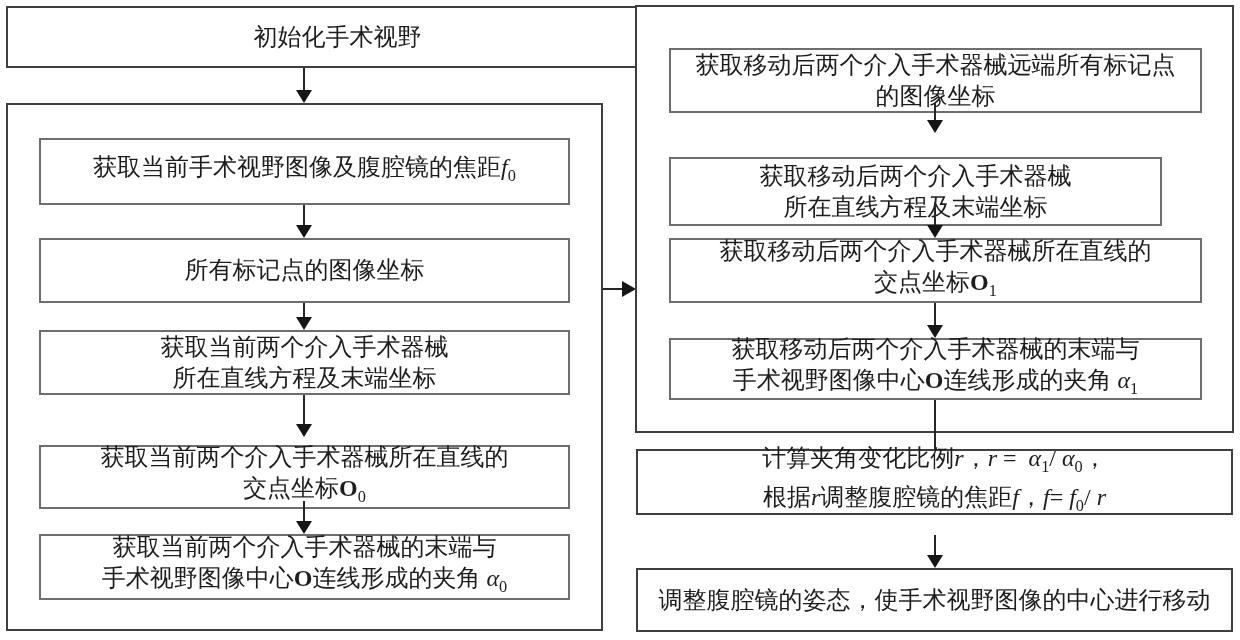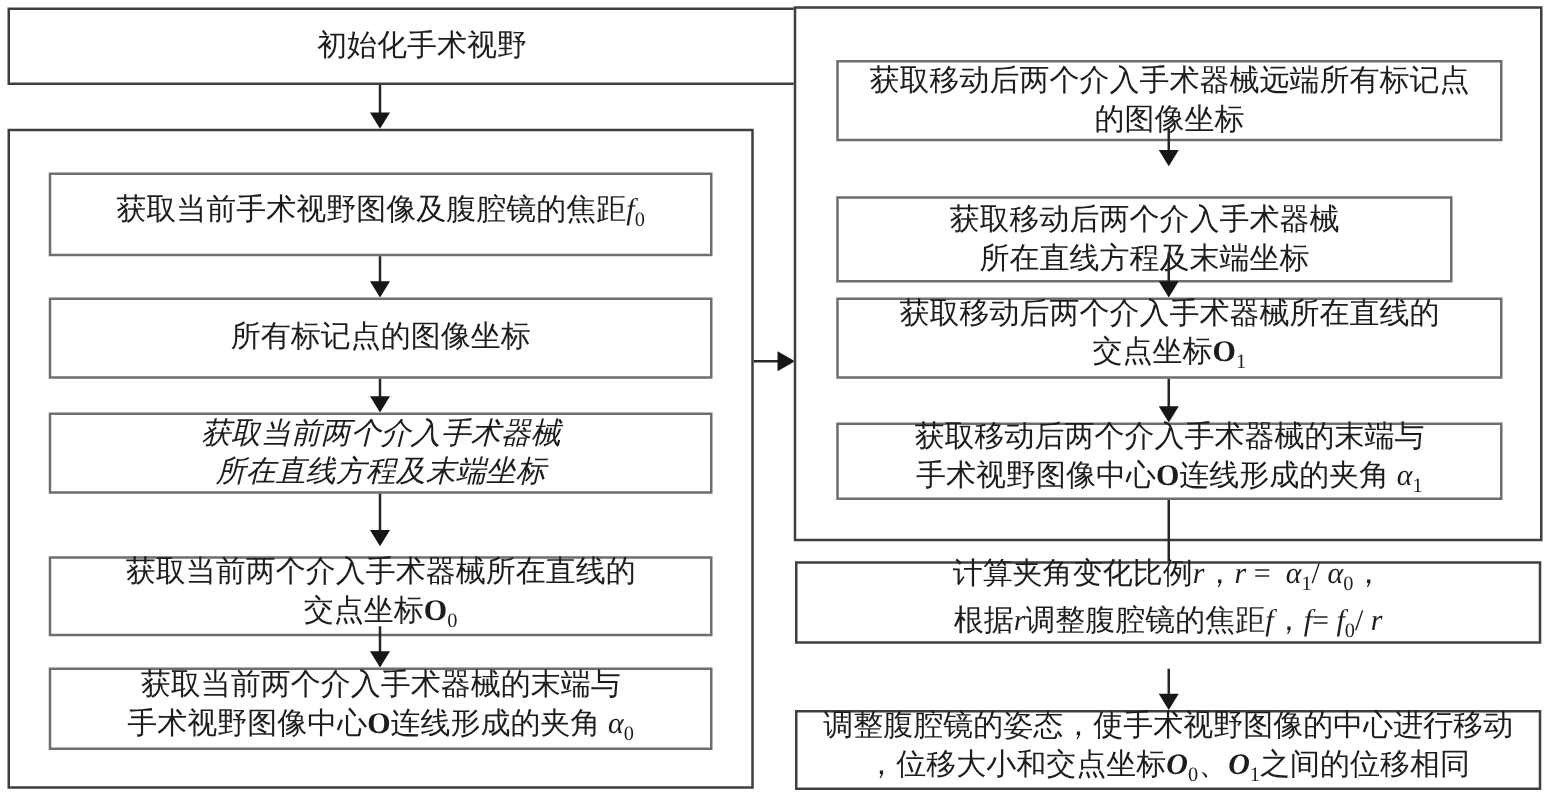--- a/index.html
+++ b/index.html
@@ -64,21 +64,21 @@
 
   <div class="box" style="left:39px; top:238px; width:531px; height:65px;">
       <div class="line"><span>所有标记点的图像坐标</span></div>
     </div>
 
   <div>
     <div class="vline" style="left:303px; top:303px; height:15px;"></div>
     <div class="head-down" style="left:296px; top:317px;"></div>
   </div>
 
-  <div class="box" style="left:39px; top:330px; width:531px; height:65px;font-style:italic;">
+  <div class="box" style="left:39px; top:330px; width:531px; height:65px;">
       <div class="line"><span>获取当前两个介入手术器械</span></div>
       <div class="line"><span>所在直线方程及末端坐标</span></div>
     </div>
 
   <div>
     <div class="vline" style="left:303px; top:395px; height:30px;"></div>
     <div class="head-down" style="left:296px; top:424px;"></div>
   </div>
 
   <div class="box" style="left:39px; top:445px; width:531px; height:64px;">
@@ -148,16 +148,15 @@
       <div class="line"><span>根据</span><span class="s-i">r</span><span>调整腹腔镜的焦距</span><span class="s-i">f</span><span>，</span><span class="s-i">f</span><span>= </span><span class="s-i">f</span><span class="s-sub">0</span><span>/ </span><span class="s-i">r</span></div>
     </div>
 
   <div>
     <div class="vline" style="left:934px; top:535px; height:21px;"></div>
     <div class="head-down" style="left:927px; top:555px;"></div>
   </div>
 
   <div class="box dark" style="left:636px; top:568px; width:597px; height:64px;">
       <div class="line"><span>调整腹腔镜的姿态，使手术视野图像的中心进行移动</span></div>
-      <div class="line"><span>，位移大小和交点坐标</span><span class="s-bi">O</span><span class="s-sub">0</span><span>、</span><span class="s-bi">O</span><span class="s-sub">1</span><span>之间的位移相同</span></div>
     </div>
 
 </div>
 
 </body></html>

